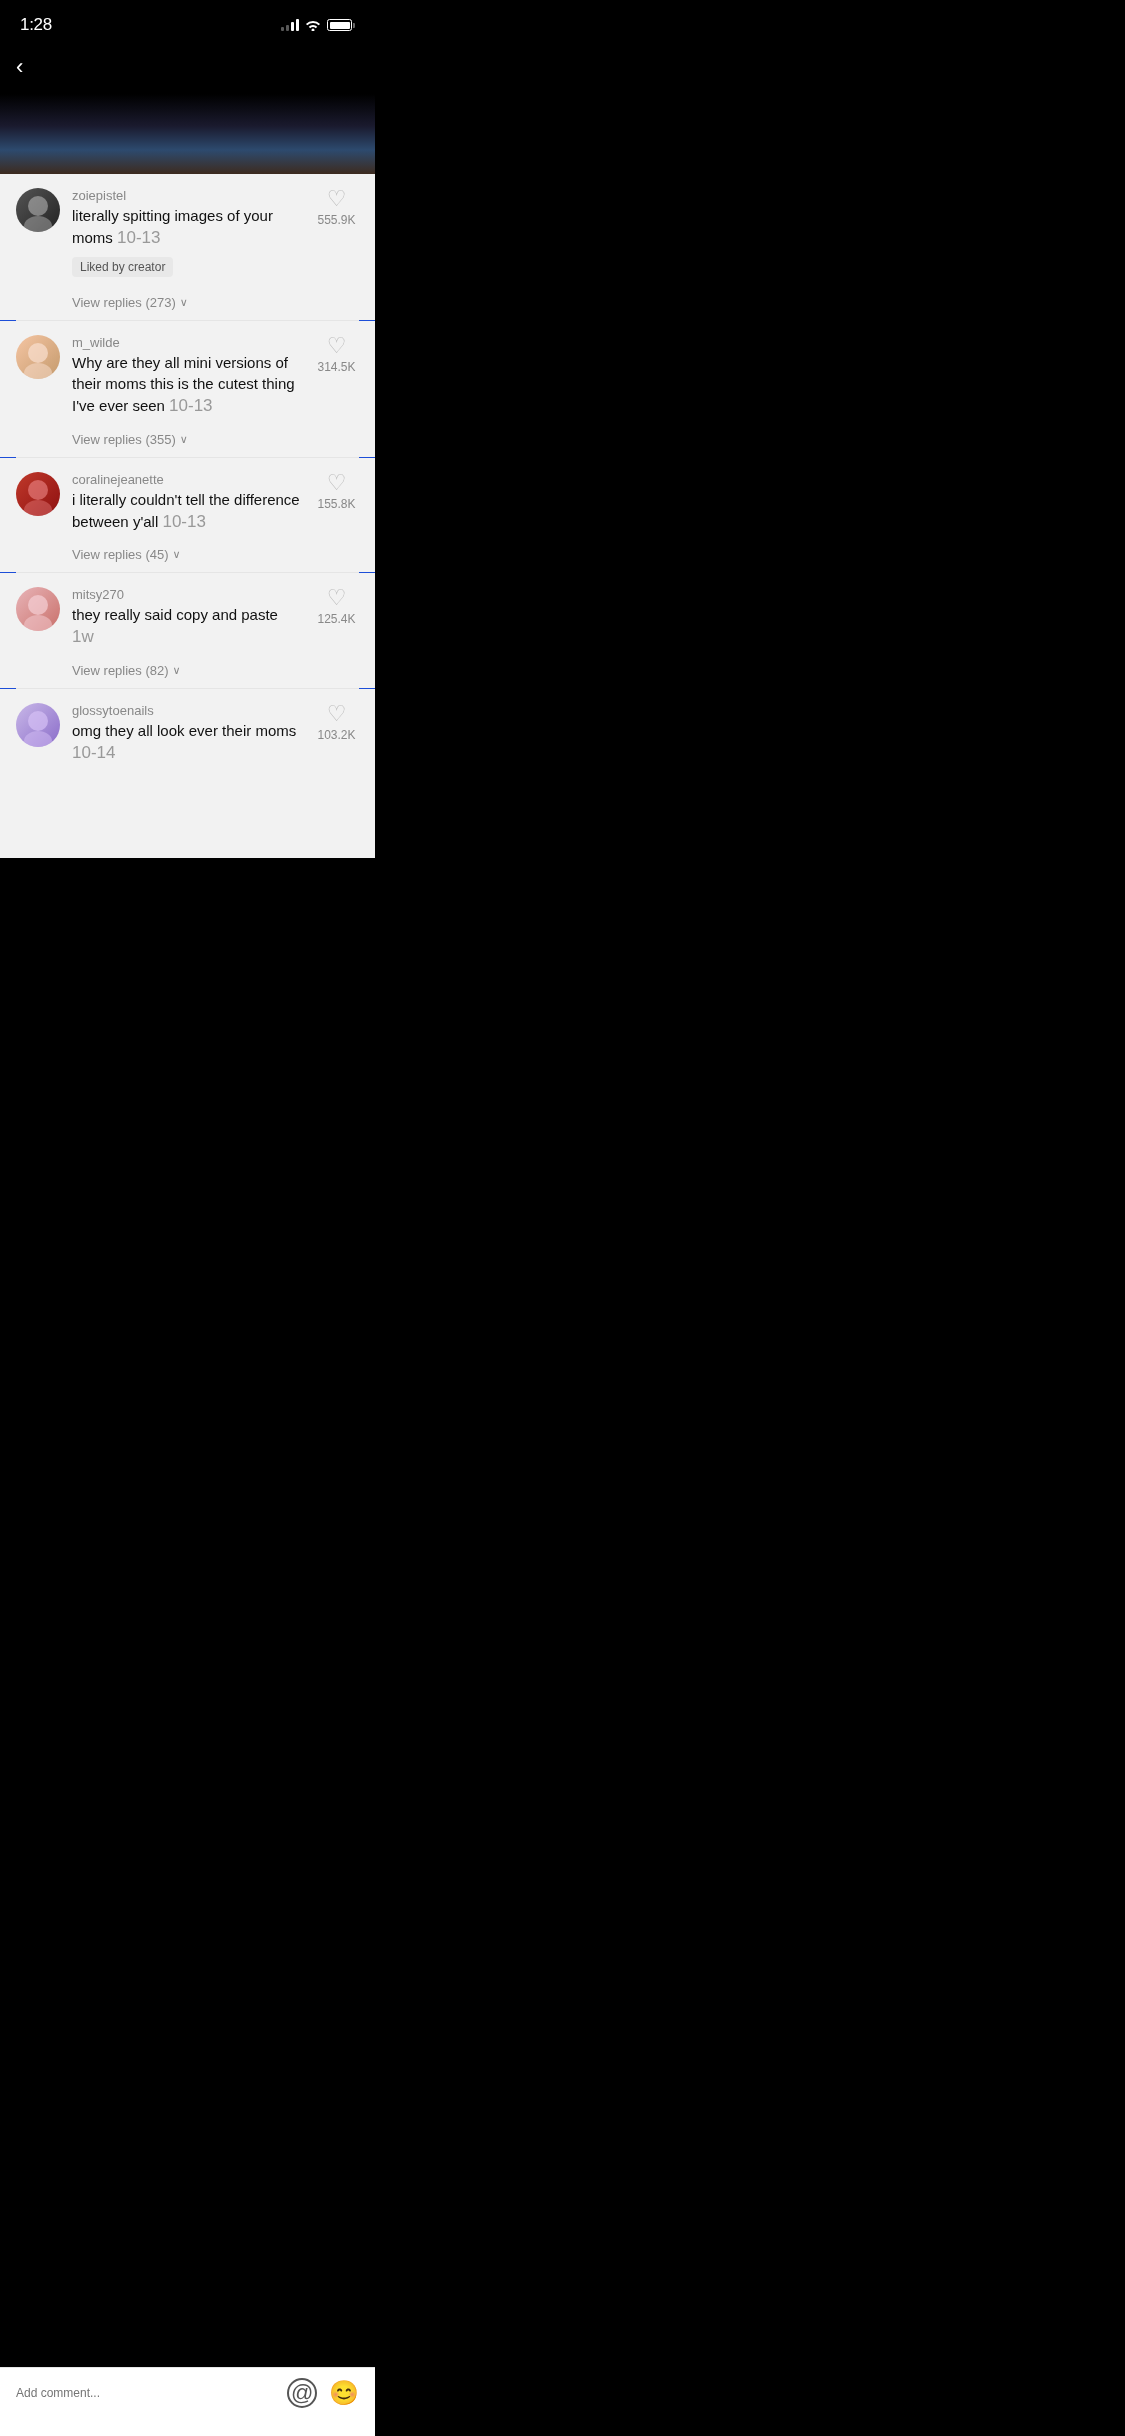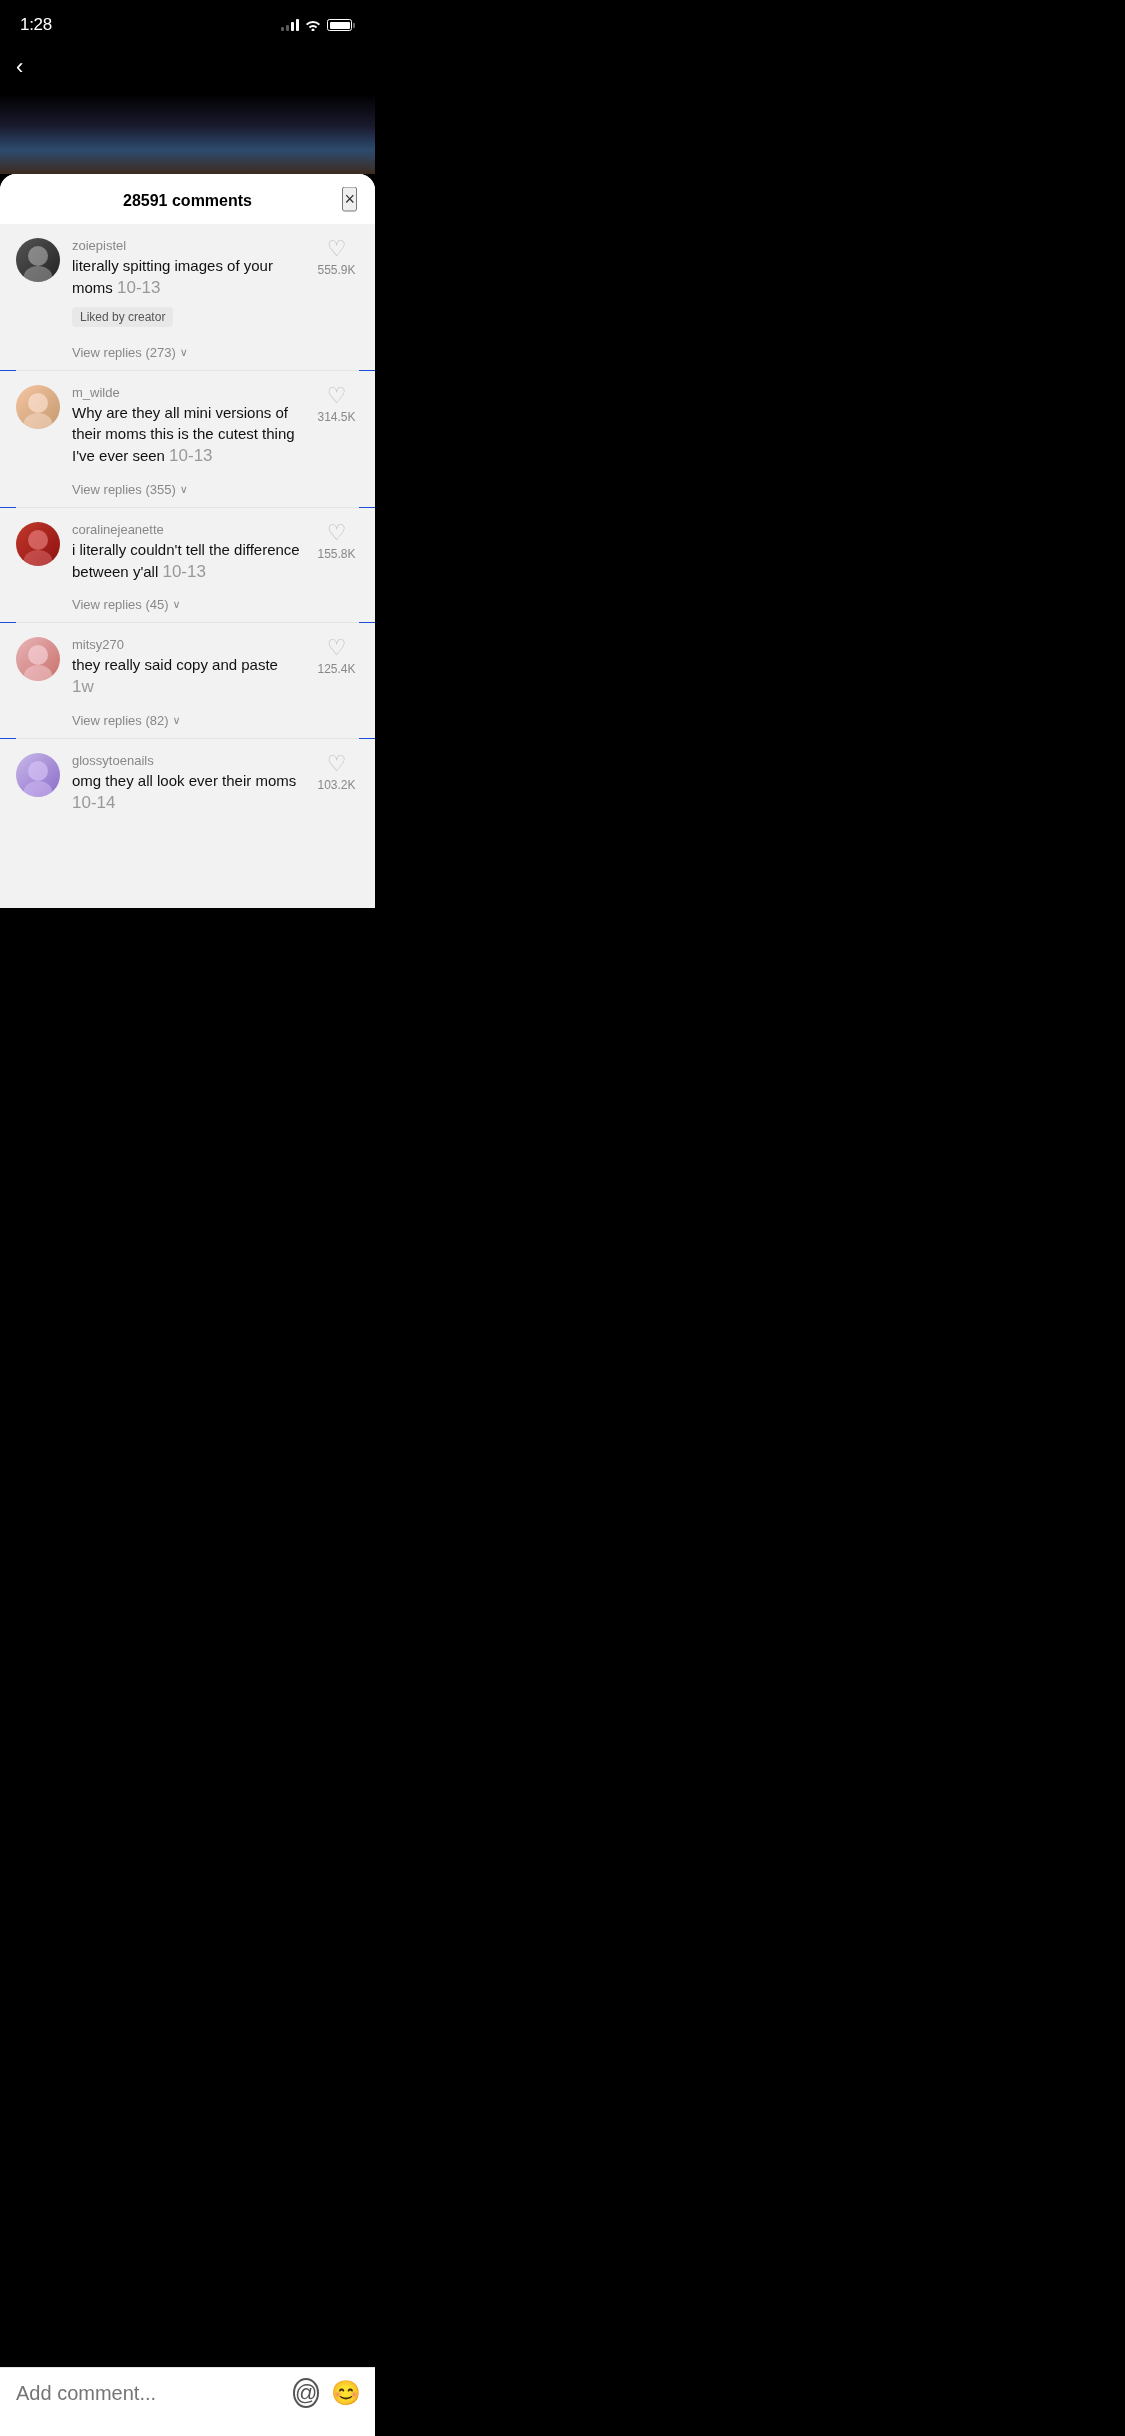--- a/index.html
+++ b/index.html
@@ -251,21 +251,21 @@
       padding: 10px 16px 28px;
       display: flex;
       align-items: center;
       gap: 12px;
     }
 
     .add-comment-input {
       flex: 1;
       background: none;
       border: none;
-      font-size: 20px;
+      font-size: 12px;
       color: #999;
       outline: none;
     }
 
     .at-icon {
       font-size: 22px;
       color: #555;
       cursor: pointer;
       display: flex;
       align-items: center;
@@ -334,26 +334,20 @@
 <div class="back-area">
   <span class="back-btn">‹</span>
 </div>
 
 <div class="video-area">
   <div class="video-preview"></div>
 </div>
 
 <div class="comments-sheet">
 
-  <div class="comments-header">
-    <span class="comments-title">28591 comments</span>
-    <button class="close-btn">
-      <span>×</span>
-    </button>
-  </div>
 
   <div class="comments-list">
 
     <div class="comment-item">
       <div class="avatar avatar-1">
         <svg viewBox="0 0 44 44" xmlns="http://www.w3.org/2000/svg">
           <circle cx="22" cy="18" r="10" fill="#ccc" opacity="0.5"></circle>
           <ellipse cx="22" cy="38" rx="14" ry="10" fill="#ccc" opacity="0.4"></ellipse>
         </svg>
       </div>

